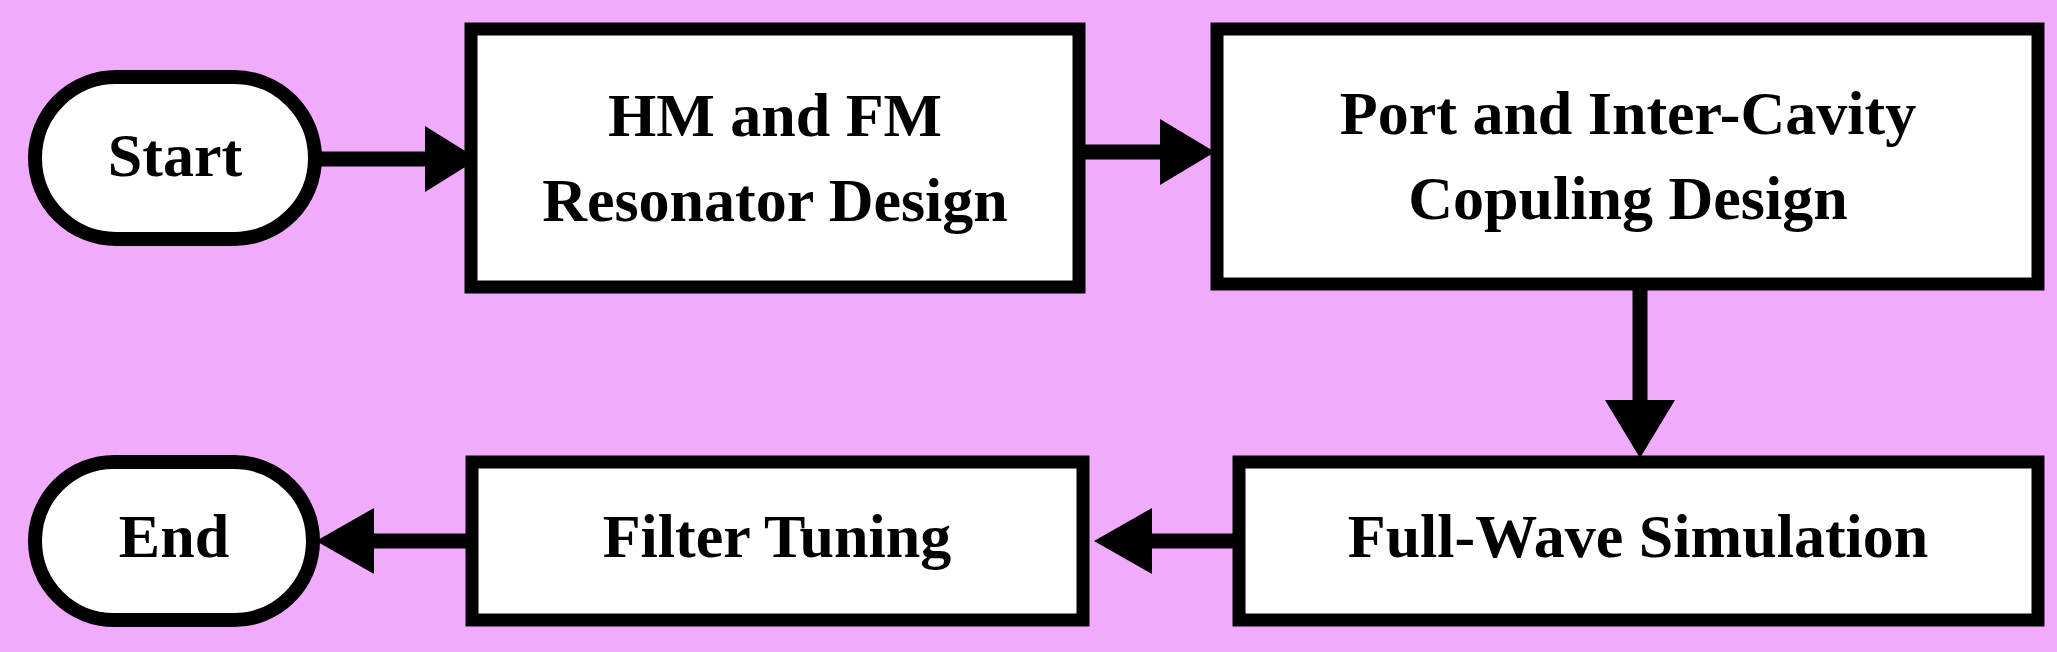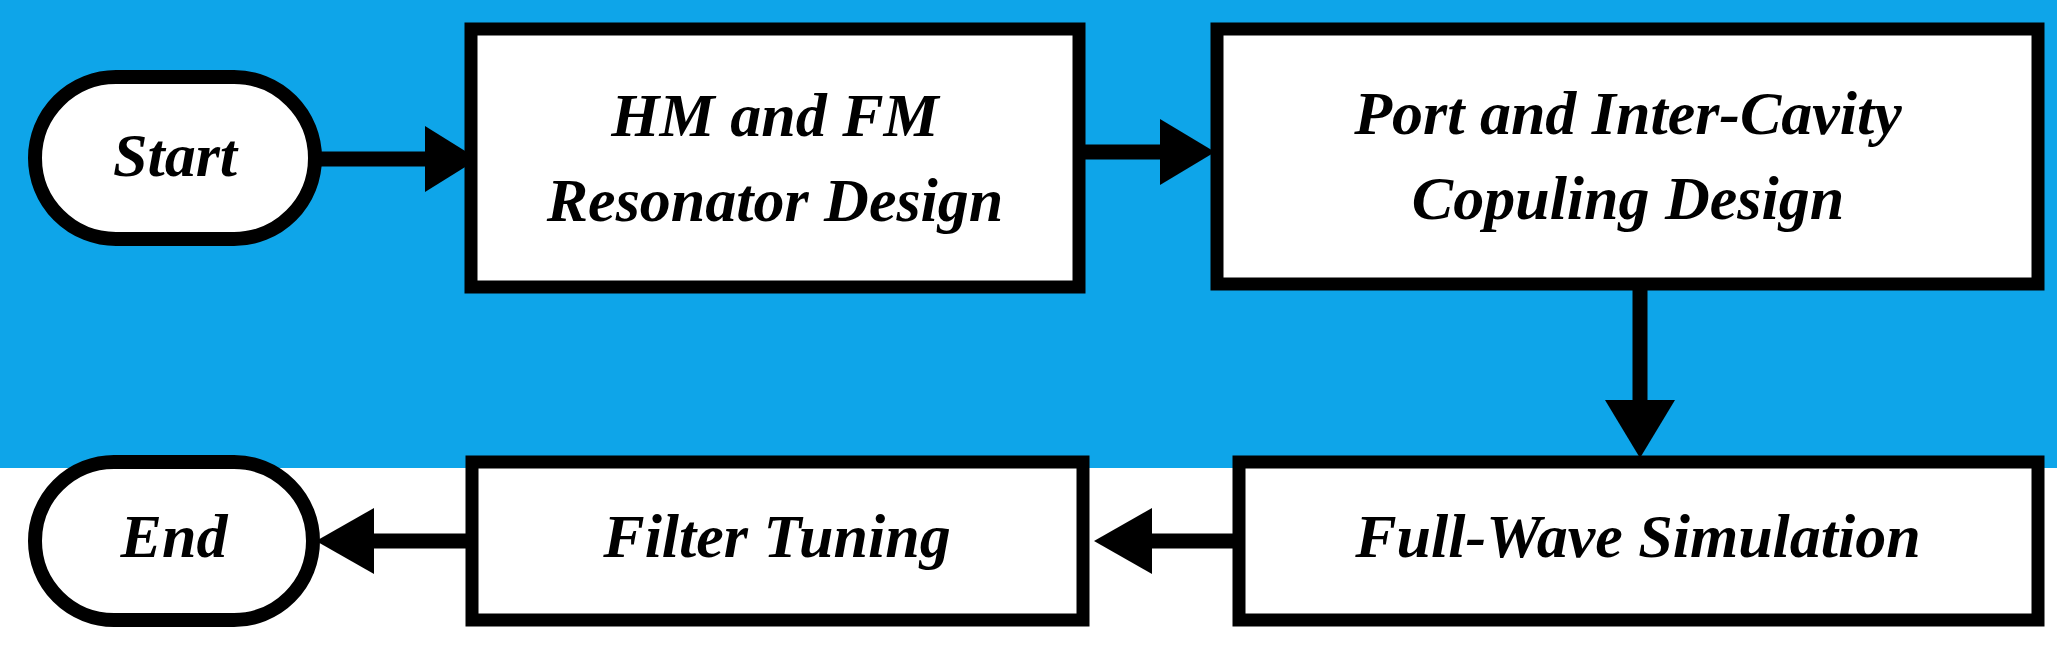--- a/index.html
+++ b/index.html
@@ -9,23 +9,22 @@
   }
   body {
     width: 2057px;
     height: 652px;
     overflow: hidden;
     font-family: "Liberation Serif", "DejaVu Serif", serif;
   }
   #flowchart-root {
     position: relative;
     width: 2057px;
-    height: 468px;
-    background: #0ea5e9;
-    font-style: italic;
+    height: 652px;
+    background: #f0abfc;
   }
   svg#flow-svg {
     display: block;
     width: 2057px;
     height: 652px;
   }
   .node-shape {
     fill: #ffffff;
     stroke: #000000;
     stroke-width: 13;

